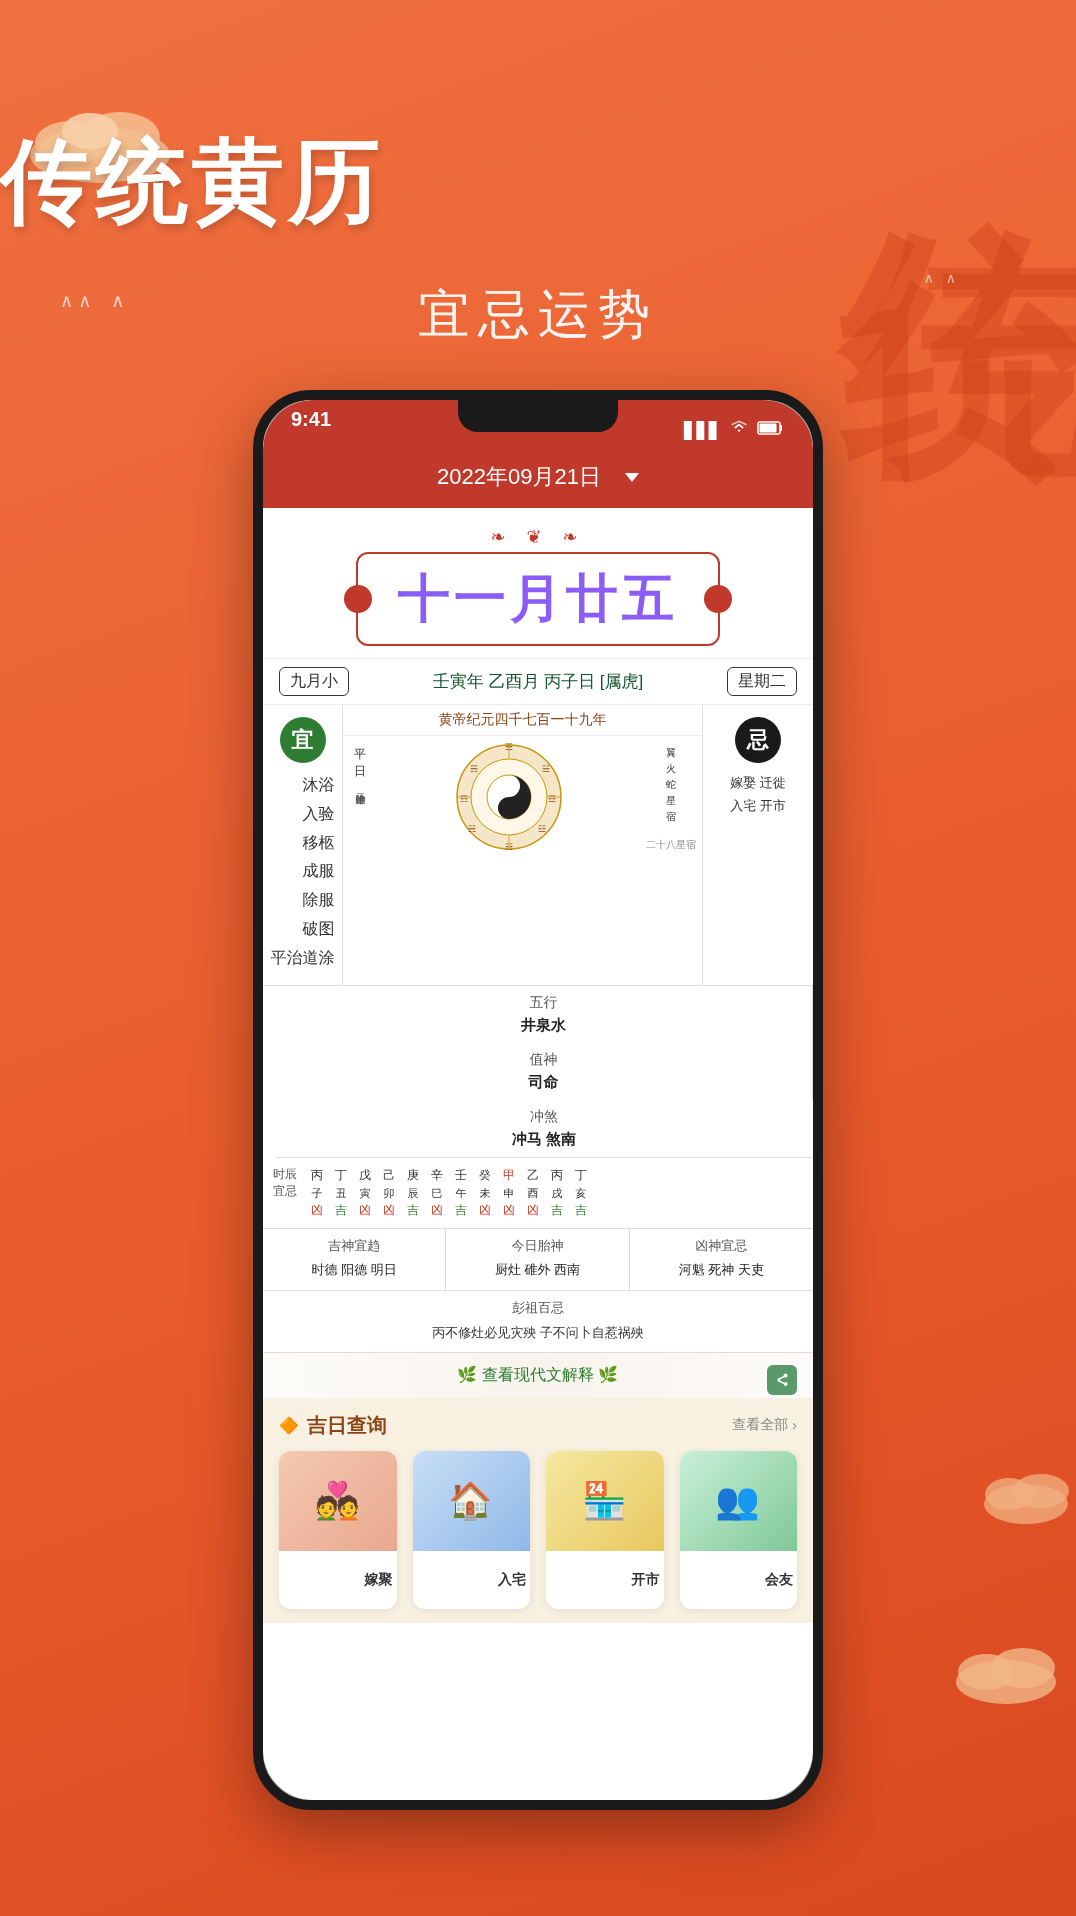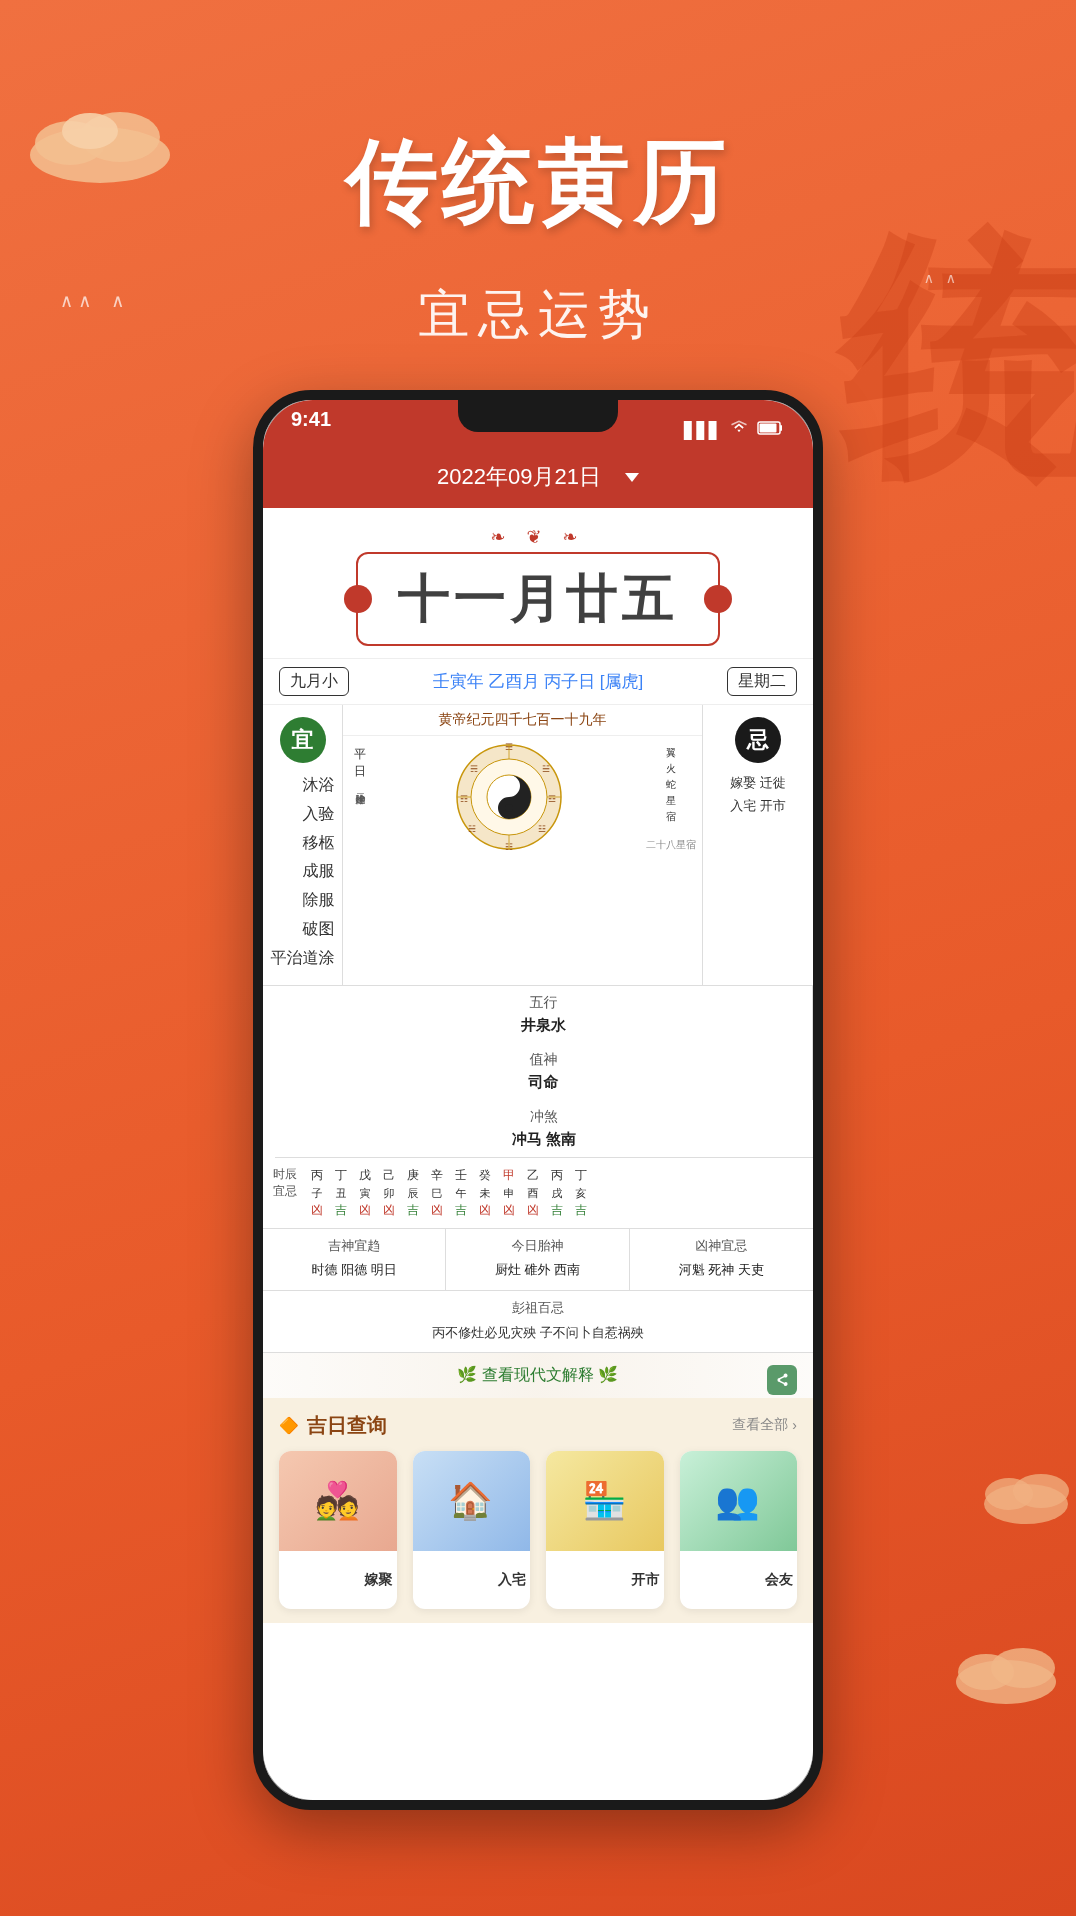--- a/index.html
+++ b/index.html
@@ -43,21 +43,21 @@
       font-size: 14px;
       color: rgba(255,255,255,0.6);
     }
 
     
     .main-title {
       position: absolute;
       top: 120px;
       left: 0;
       right: 0;
-      text-align: center;
+      text-align: left;
       z-index: 2;
     }
     .main-title-text {
       font-size: 92px;
       font-weight: 900;
       color: white;
       text-shadow: 2px 4px 8px rgba(0,0,0,0.2);
       letter-spacing: 4px;
     }
     .sub-title {
@@ -186,21 +186,21 @@
       width: 28px;
       height: 28px;
       background: #c0392b;
       border-radius: 50%;
     }
     .lunar-date-border::before { left: -14px; }
     .lunar-date-border::after { right: -14px; }
     .lunar-date-text {
       font-size: 52px;
       font-weight: 900;
-      color: #404040;
+      color: #8b5cf6;
       letter-spacing: 4px;
       font-family: 'STKaiti', 'KaiTi', serif;
     }
     .lunar-date-deco-top {
       text-align: center;
       color: #c0392b;
       font-size: 18px;
       margin-bottom: 4px;
       letter-spacing: 8px;
     }
@@ -216,21 +216,21 @@
     }
     .month-badge {
       border: 1.5px solid #333;
       border-radius: 6px;
       padding: 3px 10px;
       font-size: 16px;
       color: #333;
     }
     .ganzhi-text {
       font-size: 17px;
-      color: #3b82f6;
+      color: #14532d;
       flex: 1;
       text-align: center;
     }
     .weekday-badge {
       border: 1.5px solid #333;
       border-radius: 6px;
       padding: 3px 10px;
       font-size: 16px;
       color: #333;
     }

